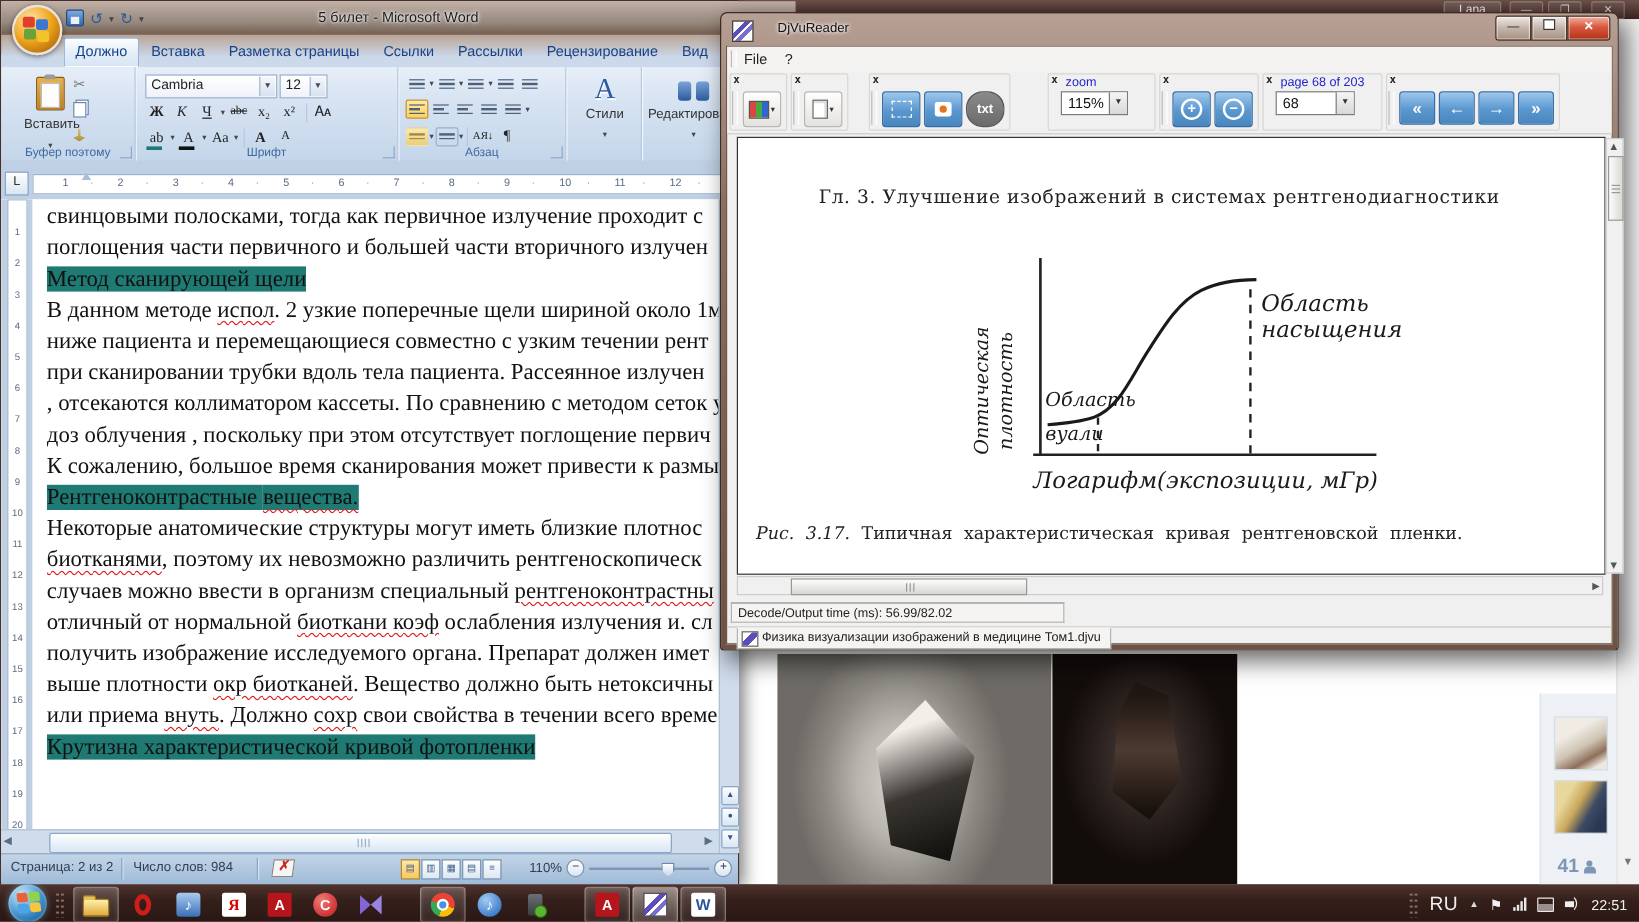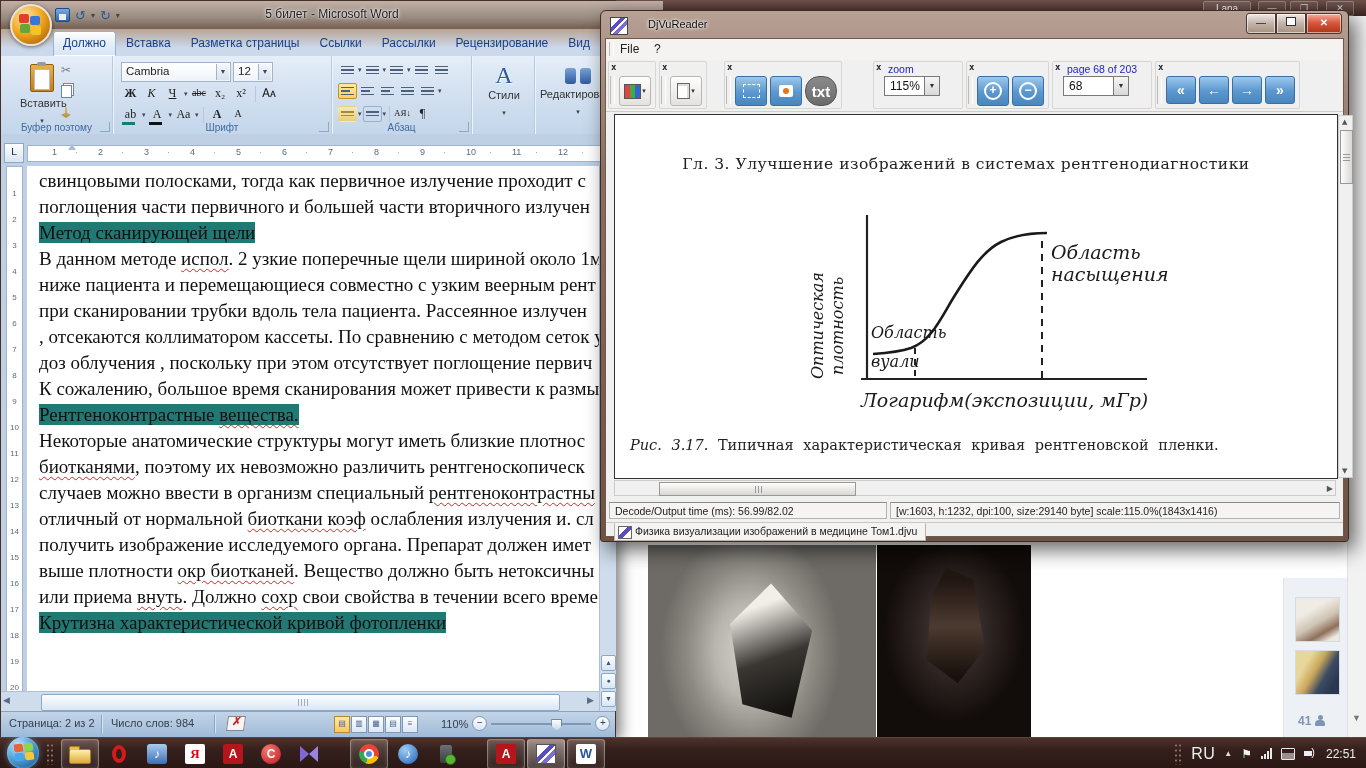--- a/index.html
+++ b/index.html
@@ -13,21 +13,21 @@
   .photo{position:absolute;top:529px;height:192px;}
   .photo1{left:34px;width:228px;background:
     radial-gradient(90px 120px at 45% 55%, #d8d4cf 0%, #b8b4ae 40%, #8d8a84 70%, #6e6b66 100%),#9a968f;}
   .photo1::after{content:"";position:absolute;left:36%;top:20%;width:36%;height:70%;background:linear-gradient(160deg,#f2efe9 20%,#3a3733 55%,#15130f 90%);clip-path:polygon(50% 0,100% 35%,75% 100%,15% 90%,0 30%);}
   .photo2{left:263px;width:154px;background:radial-gradient(70px 90px at 50% 45%, #4c4340 0%, #2c2320 55%, #120c0a 100%);}
   .photo2::after{content:"";position:absolute;left:25%;top:12%;width:50%;height:60%;background:linear-gradient(#201612 10%,#4c3a30 50%,#17100c 95%);clip-path:polygon(40% 0,75% 10%,90% 70%,55% 100%,15% 80%,20% 25%);}
   .vk-panel{position:absolute;left:669px;top:562px;width:63px;height:159px;background:#edf1f5;border-left:1px solid #dde4ea;}
   .vk-thumb{position:absolute;left:11px;width:43px;height:43px;border:1px solid #d5dde4;background:#fff;}
   .vk-thumb.t1{top:19px;background:linear-gradient(150deg,#f0ece5 30%,#cfc4b4 55%,#8e6f5a 75%,#ece7df 90%);}
   .vk-thumb.t2{top:72px;background:linear-gradient(120deg,#e8d79a 25%,#caa85c 45%,#3c4a63 65%,#2a3750 85%);}
-  .vk-badge{position:absolute;left:14px;top:136px;color:#7d96b5;font-size:12px;font-weight:bold;}
+  .vk-badge{position:absolute;left:14px;top:136px;color:#7d96b5;font-size:16px;font-weight:bold;}
   .vk-person{display:inline-block;width:10px;height:11px;position:relative;margin-left:4px;top:1px;}
   .vk-person::before{content:"";position:absolute;left:2.5px;top:0;width:5px;height:5px;border-radius:50%;background:#7d96b5;}
   .vk-person::after{content:"";position:absolute;left:0;top:5px;width:10px;height:6px;border-radius:4px 4px 1px 1px;background:#7d96b5;}
   .br-scroll{position:absolute;left:733px;top:0;width:19px;height:721px;background:#f2f2f2;border-left:1px solid #e0e0e0;}
   .br-scroll .arr{position:absolute;left:4px;top:697px;color:#777;font-size:9px;}
   
   #word{position:absolute;left:0;top:0;width:614px;height:735px;z-index:10;box-shadow:4px 4px 14px rgba(0,0,0,.55);border:1px solid #463028;background:#dce6f2;}
   .w-title{position:absolute;left:0;top:0;width:100%;height:44px;background:linear-gradient(#c2b0a6,#96897e 40%,#7a6457 60%,#6b5044);padding-left:48px;}
   .w-title-text{position:absolute;left:0;right:0;top:6px;text-align:center;font-size:12px;color:#1c1c1c;text-shadow:0 0 4px #fff,0 0 2px #fff;}
   .orb{position:absolute;left:9px;top:3px;width:38px;height:38px;border-radius:50%;background:radial-gradient(circle at 35% 28%,#ffe3b0,#f2a81f 45%,#b36a08 85%);border:2px solid #e8e4da;box-shadow:0 1px 4px rgba(0,0,0,.5);z-index:5;}
@@ -144,21 +144,21 @@
   .tseg .row{margin-top:13px;margin-left:6px;display:flex;align-items:center;gap:3px;}
   .tlabel{position:absolute;left:14px;top:1px;font-size:10.5px;color:#2323cc;white-space:nowrap;}
   .dbtn{width:30px;height:28px;border:1px solid #b9b7b3;border-radius:3px;background:linear-gradient(#fefefe,#e4e2de);display:flex;align-items:center;justify-content:center;}
   .dbtn.blue{background:linear-gradient(#9dc8ec,#5a97cf 55%,#4a86be);border-color:#3a6ea5;color:#fff;font-weight:bold;}
   .dbtn .dda{font-size:7px;color:#333;margin-left:1px;}
   .lay-ico{width:15px;height:13px;background:linear-gradient(90deg,#d44 33%,#4a4 33% 66%,#36c 66%);border:1px solid #555;}
   .page-ico{width:11px;height:14px;background:#fff;border:1px solid #666;box-shadow:inset -2px 2px 0 #ddd;}
   .marq{width:15px;height:12px;border:1.5px dashed #fff;}
   .imgico{width:14px;height:12px;background:#fff;border-radius:2px;position:relative;}
   .imgico::after{content:"";position:absolute;left:4px;top:3px;width:6px;height:6px;border-radius:50%;background:#e8731f;}
-  .txtbtn{background:linear-gradient(#8a8a8a,#6b6b6b);border-color:#555;color:#fff;font-size:15px;font-weight:bold;border-radius:14px;}
+  .txtbtn{background:linear-gradient(#8a8a8a,#6b6b6b);border-color:#555;color:#fff;font-size:11px;font-weight:bold;border-radius:14px;}
   .dcombo{position:relative;width:56px;height:20px;background:#fff;border:1px solid #7a7a7a;font-size:12px;line-height:19px;padding-left:5px;box-sizing:border-box;color:#111;}
   .dcombo .dd{position:absolute;right:0;top:0;bottom:0;width:14px;background:linear-gradient(#f5f5f5,#d8d8d8);border-left:1px solid #7a7a7a;font-size:7px;text-align:center;line-height:18px;color:#333;}
   .ring{display:inline-block;width:14px;height:14px;border:2px solid #fff;border-radius:50%;text-align:center;line-height:13px;font-size:12px;}
   .navbtn{width:28px;height:26px;font-size:14px;}
   .d-content{position:absolute;left:8px;top:75px;width:722px;height:363px;background:#fff;border:1px solid #333;}
   .d-vscroll{position:absolute;right:-16px;top:0;width:15px;height:363px;background:#f0f0f0;border:1px solid #ccc;box-sizing:border-box;}
   .d-vscroll .vthumb{position:absolute;left:1px;top:14px;width:11px;height:52px;background:linear-gradient(90deg,#fdfdfd,#d9d7d3);border:1px solid #9a9894;}
   .d-vscroll .vthumb i{position:absolute;left:2px;top:50%;width:7px;height:1px;background:#999;box-shadow:0 3px 0 #999,0 -3px 0 #999;}
   .d-vscroll .va{position:absolute;left:3px;font-size:7px;color:#555;}
   .d-hscroll{position:absolute;left:8px;top:441px;width:722px;height:16px;background:#f0f0f0;border:1px solid #ccc;box-sizing:border-box;}
@@ -470,21 +470,21 @@
           <span style="top: 464px;">18</span>
           <span style="top: 490px;">19</span>
           <span style="top: 516px;">20</span>
         </div>
       </div>
     <div class="doc-text">
         <div class="doc-line"><span>свинцовыми полосками, тогда как первичное излучение проходит с</span></div>
         <div class="doc-line"><span>поглощения части первичного и большей части вторичного излучен</span></div>
         <div class="doc-line"><span class="hlseg">Метод сканирующей щели</span></div>
         <div class="doc-line"><span>В данном методе </span><span class="wavy">испол</span><span>. 2 узкие поперечные щели шириной около 1м</span></div>
-        <div class="doc-line"><span>ниже пациента и перемещающиеся совместно с узким веерным рент</span></div>
+        <div class="doc-line"><span>ниже пациента и перемещающиеся совместно с узким течении рент</span></div>
         <div class="doc-line"><span>при сканировании трубки вдоль тела пациента. Рассеянное излучен</span></div>
         <div class="doc-line"><span>, отсекаются коллиматором кассеты. По сравнению с методом сеток у</span></div>
         <div class="doc-line"><span>доз облучения , поскольку при этом отсутствует поглощение первич</span></div>
         <div class="doc-line"><span>К сожалению, большое время сканирования может привести к размы</span></div>
         <div class="doc-line"><span class="hlseg">Рентгеноконтрастные </span><span class="wavy hlseg">вещества.</span></div>
         <div class="doc-line"><span>Некоторые анатомические структуры могут иметь близкие плотнос</span></div>
         <div class="doc-line"><span class="wavy">биотканями</span><span>, поэтому их невозможно различить рентгеноскопическ</span></div>
         <div class="doc-line"><span>случаев можно ввести в организм специальный </span><span class="wavy">рентгеноконтрастны</span></div>
         <div class="doc-line"><span>отличный от нормальной </span><span class="wavy">биоткани коэф</span><span> ослабления излучения и. сл</span></div>
         <div class="doc-line"><span>получить изображение исследуемого органа. Препарат должен имет</span></div>
@@ -657,21 +657,20 @@
 
     <div class="d-hscroll">
       <div class="hthumb">
           <i></i>
         </div>
       <span class="ha">▶</span>
     </div>
 
     <div class="d-status">
       <div class="d-stfld" style="width:278px;">Decode/Output time (ms): 56.99/82.02</div>
-      <div class="d-stfld" style="flex:1;">[w:1603, h:1232, dpi:100, size:29140 byte] scale:115.0%(1843x1416)</div>
     </div>
     <div class="d-tabs">
       <div class="d-doctab">
         <span class="tabico"></span>
         <span>Физика визуализации изображений в медицине Том1.djvu</span>
       </div>
     </div>
   </div>
 </div>
 

